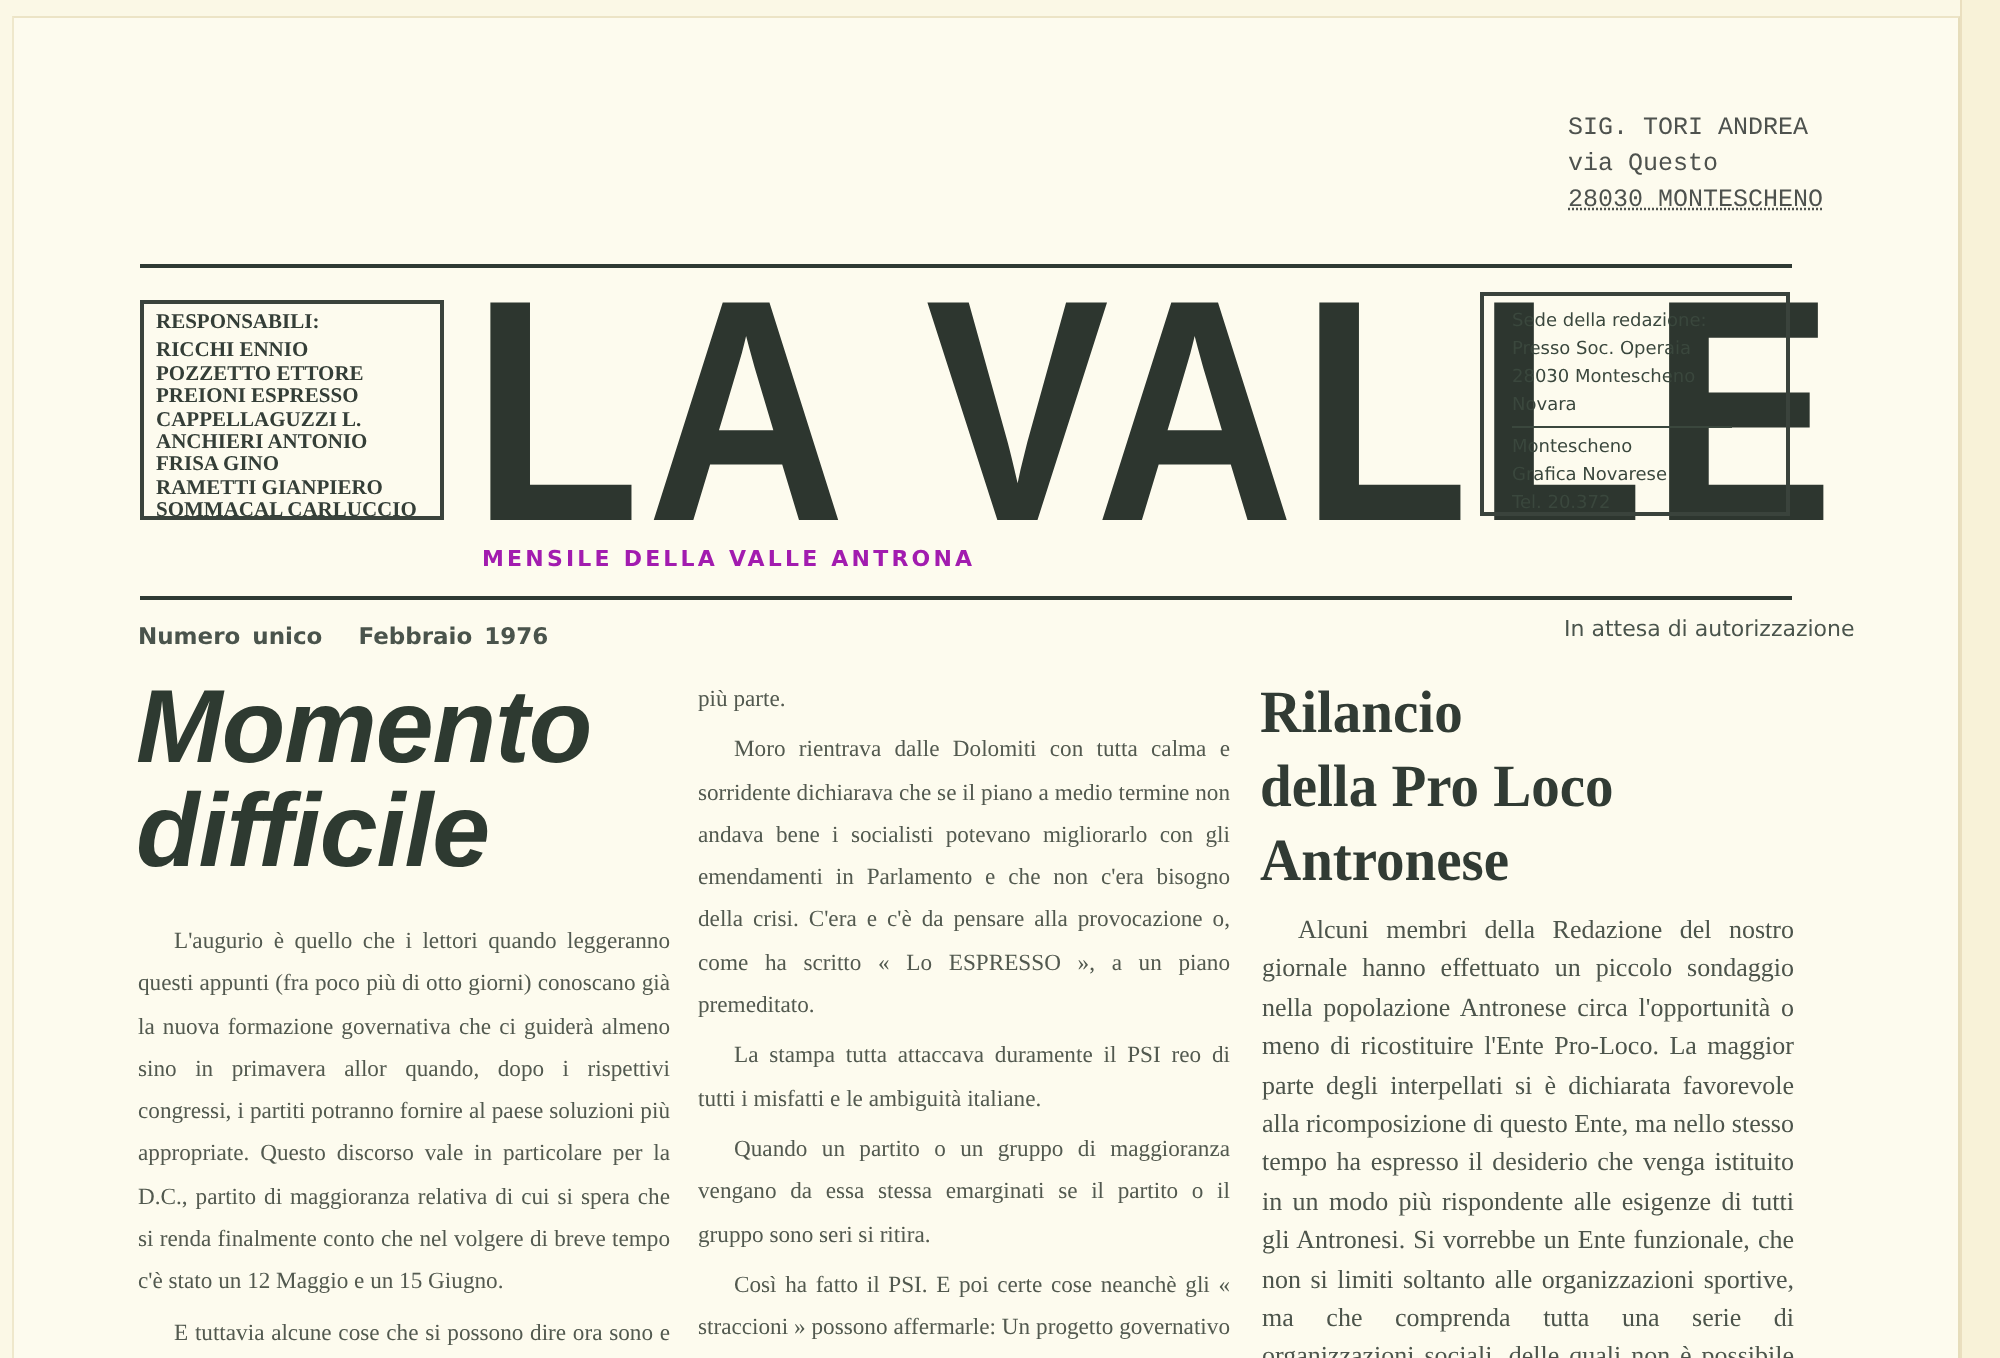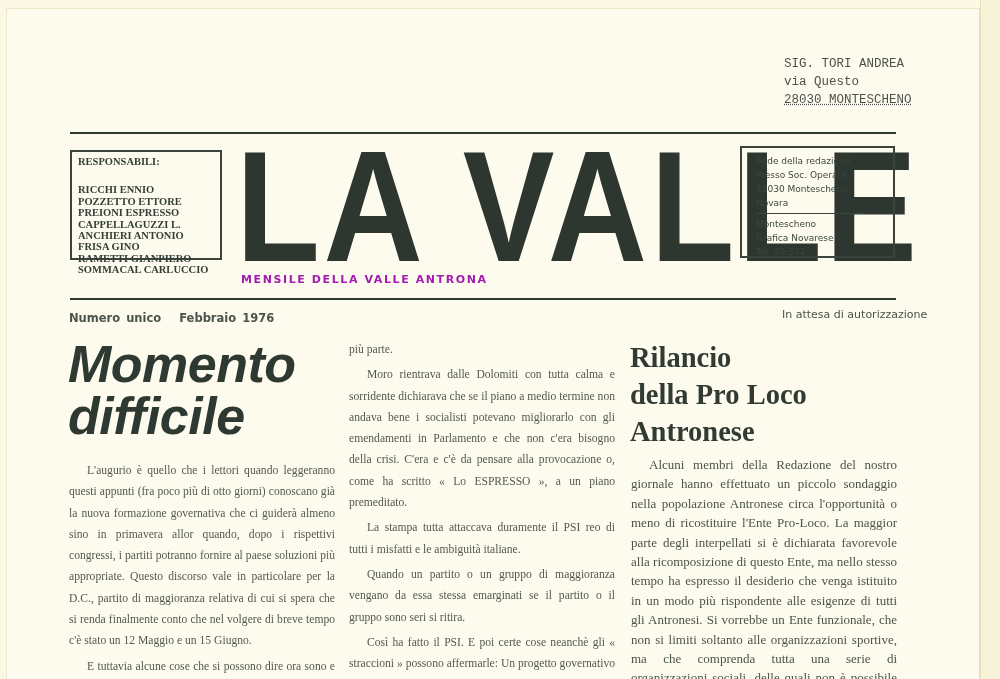--- a/index.html
+++ b/index.html
@@ -19,21 +19,21 @@
 
   .address { position:absolute; left:784px; top:55px; font-family:"Liberation Mono", monospace; font-size:12.5px; line-height:18px; color:#4e524e; }
   .address .city { text-decoration:underline; text-decoration-style:dotted; }
 
   .rule { position:absolute; background:#2f3a33; }
   .rule.top { left:70px; top:132px; width:826px; height:2px; }
   .rule.bottom { left:70px; top:298px; width:826px; height:2px; }
 
   .box { position:absolute; border:2px solid #3a433c; }
   .box.left { left:70px; top:150px; width:152px; height:110px; padding:4px 6px; box-sizing:border-box; font-family:"Liberation Serif", serif; font-weight:bold; font-size:10.5px; line-height:11.4px; color:#343e37; }
-  .box.left .hd { margin-bottom:17px; }
+  .box.left .hd { margin-bottom:3px; }
   .box.right { left:740px; top:146px; width:155px; height:112px; padding:6px 14px; box-sizing:border-box; font-family:"DejaVu Sans", sans-serif; font-weight:normal; font-size:9px; line-height:14px; color:#3a473d; }
   .box.right .sep { border-top:1px solid #3a473d; margin:3px 0 3px 0; width:110px; }
 
   .masthead { position:absolute; left:236px; top:140px; width:500px; height:132px; font-family:"Liberation Sans", sans-serif; font-weight:bold; font-size:158px; line-height:132px; color:#2d362f; letter-spacing:4px; transform:scaleX(0.87); transform-origin:left top; white-space:nowrap; }
   .subtitle { position:absolute; left:241px; top:273px; font-family:"DejaVu Sans", sans-serif; font-weight:bold; font-size:11px; letter-spacing:1.6px; color:#a21caf; white-space:nowrap; }
 
   .issue { position:absolute; left:69px; top:311px; font-family:"DejaVu Sans", sans-serif; font-size:11.5px; color:#4a544c; word-spacing:2px;font-weight:bold; }
   .auth { position:absolute; left:741px; top:308px; font-family:"DejaVu Sans", sans-serif; font-size:11px; color:#4a544c;margin-left:41px; }
 
   .h1 { position:absolute; left:68px; top:338px; font-family:"Liberation Sans", sans-serif; font-weight:bold; font-style:italic; font-size:52px; line-height:52px; color:#2e3a31; letter-spacing:-0.5px; }

